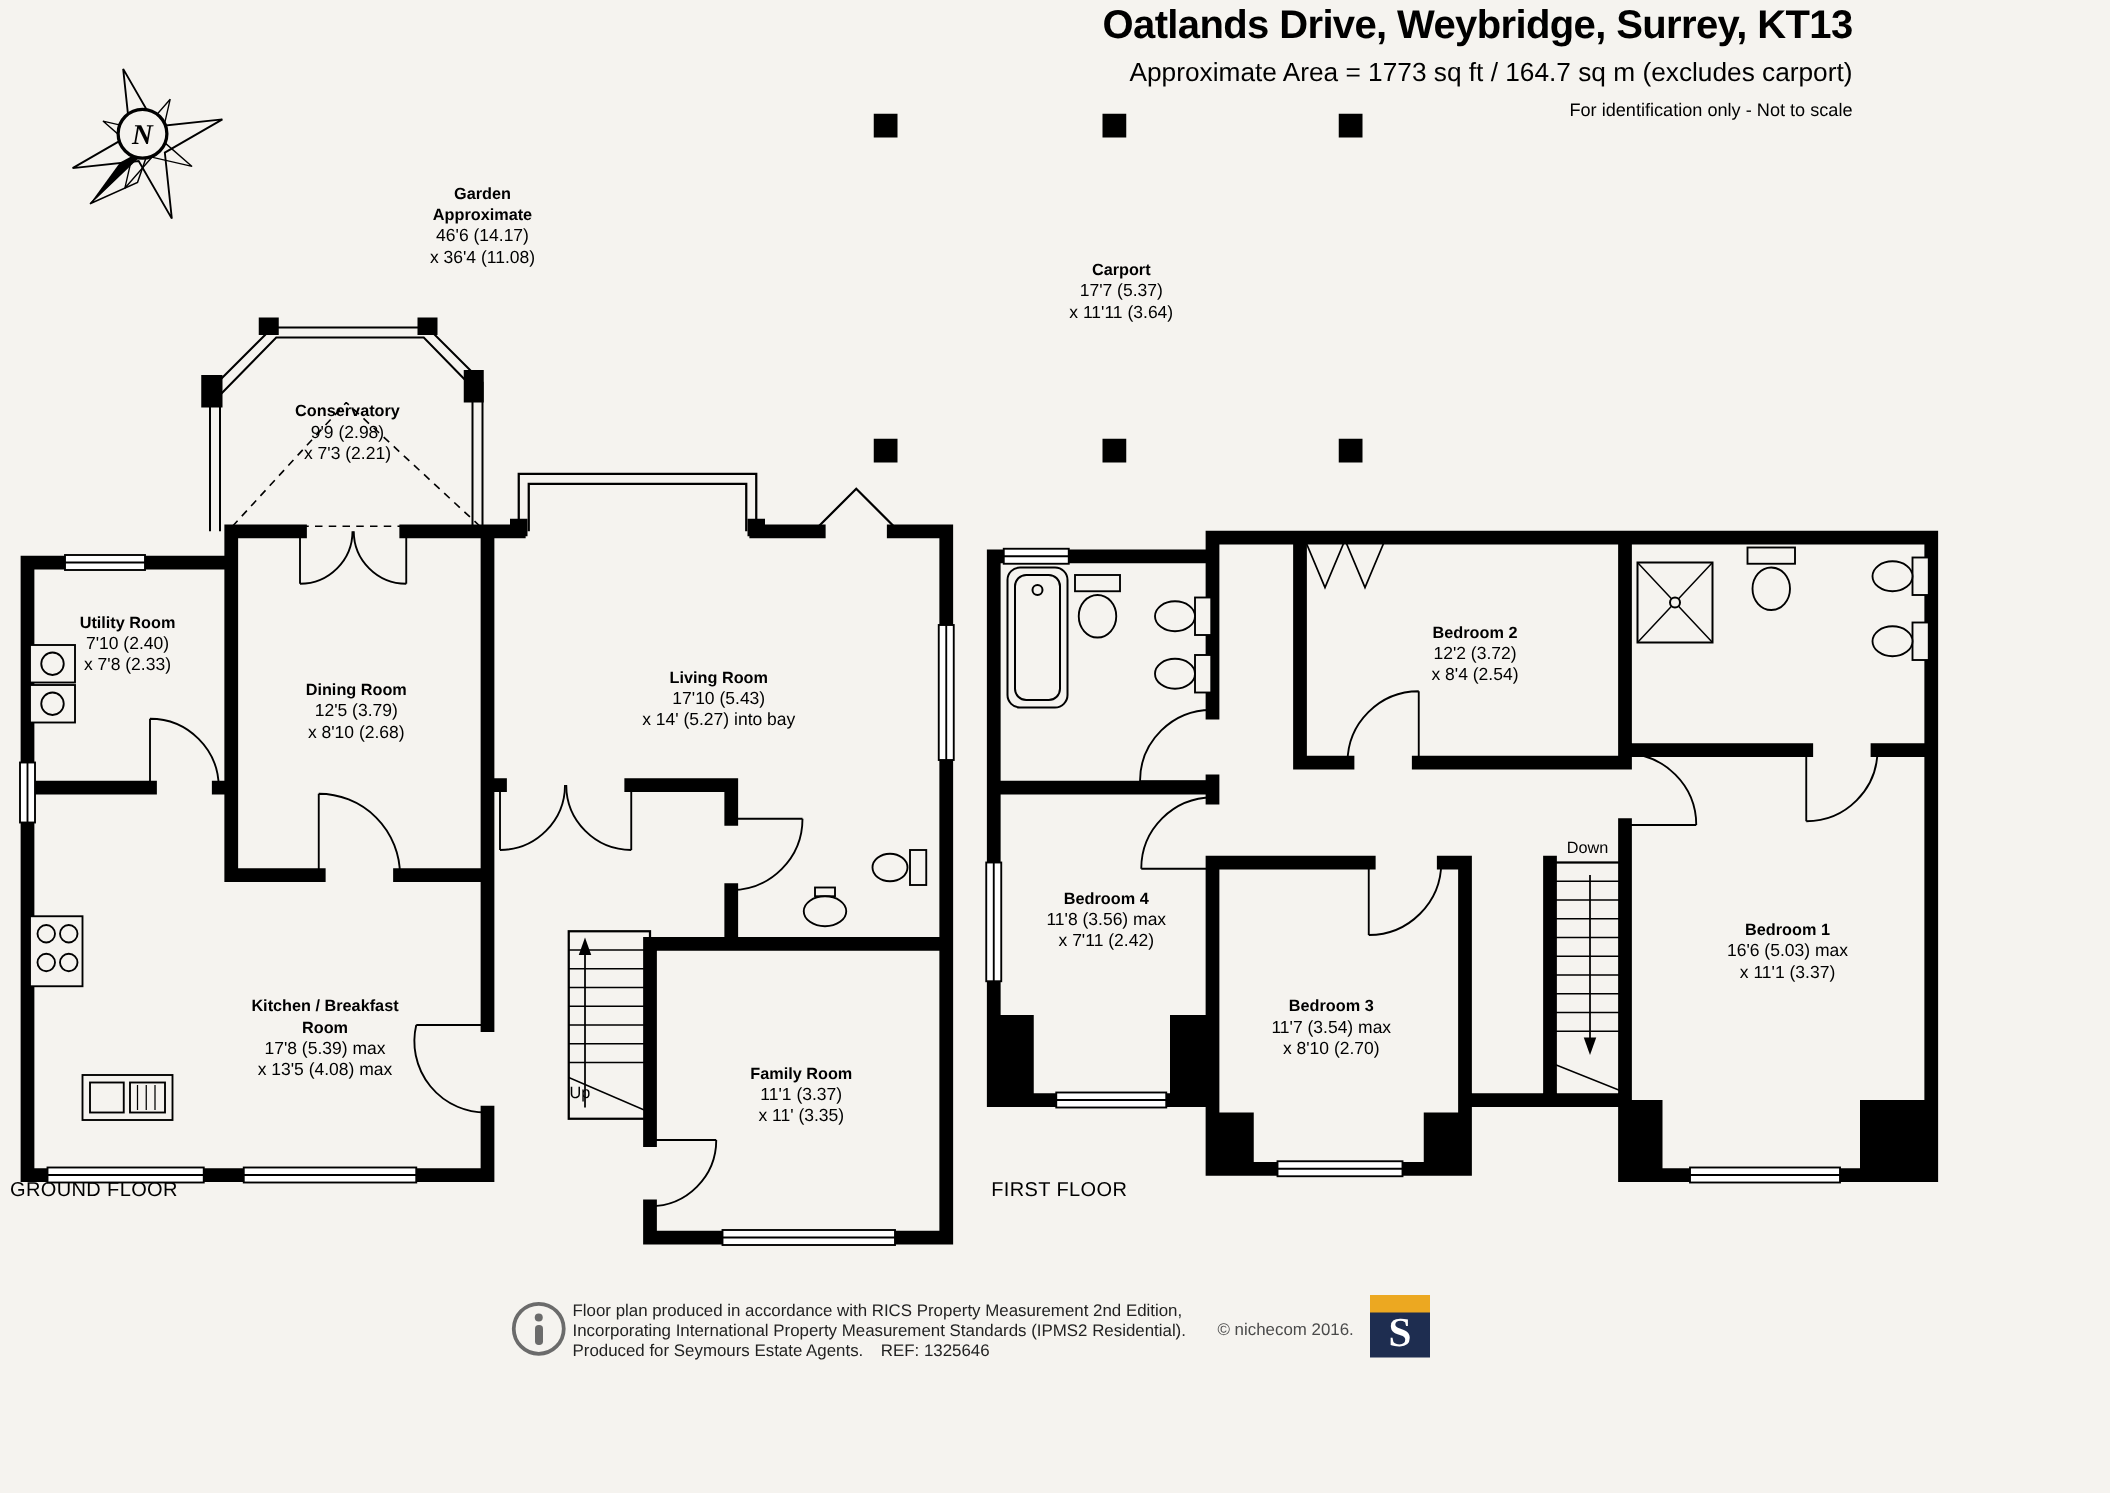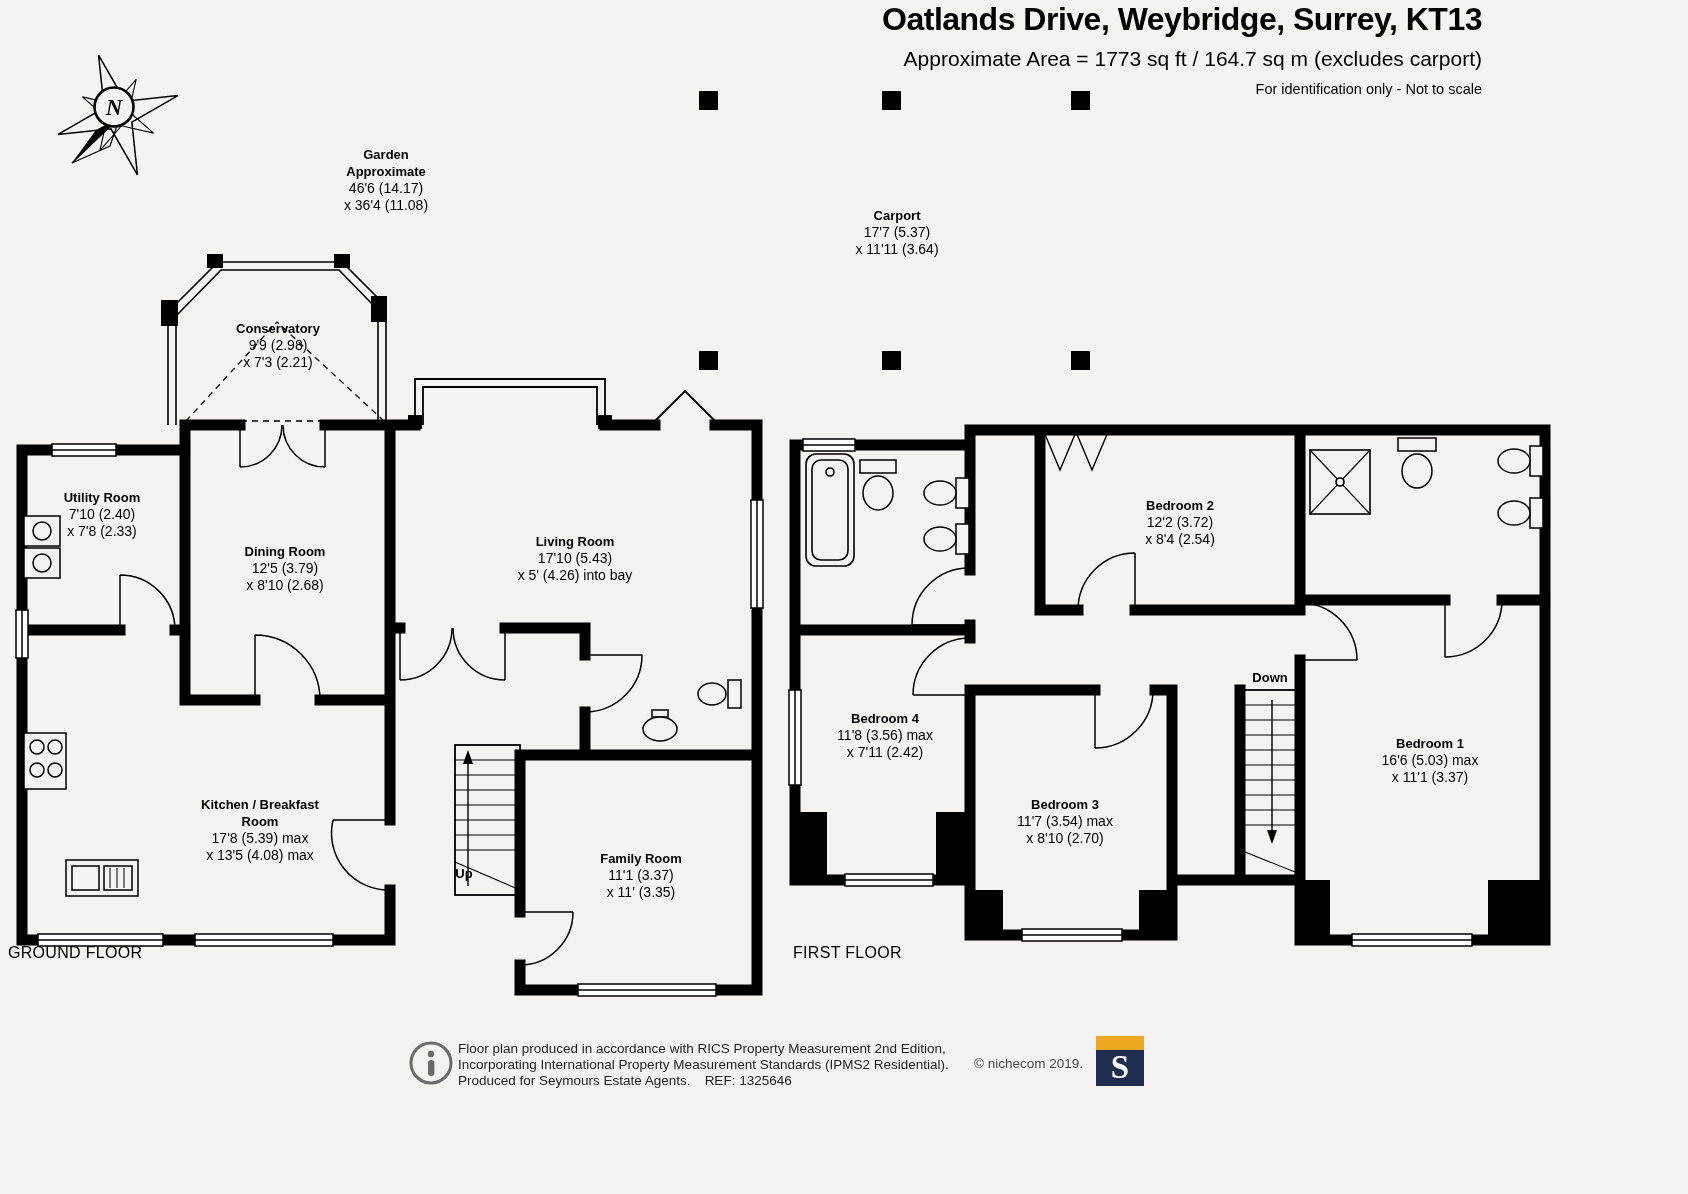--- a/index.html
+++ b/index.html
@@ -11,21 +11,21 @@
   .plan{position:absolute;left:0;top:0;width:1688px;height:1194px}
   .header{position:absolute;top:2px;right:126px;text-align:right}
   .header h1{font-size:32px;font-weight:800;letter-spacing:-.5px;line-height:34px}
   .header .area{font-size:21px;font-weight:400;margin-top:11px}
   .header .note{font-size:14.5px;font-weight:400;margin-top:10px}
   .room{position:absolute;transform:translateX(-50%);text-align:center;
         font-size:14px;line-height:17px;white-space:nowrap}
   .room .rn{font-weight:700;font-size:13px}
   .room .rn.wrap{white-space:normal;margin:0 auto}
   .floor-label{position:absolute;font-size:16px;font-weight:400;letter-spacing:.3px}
-  .stair-label{position:absolute;transform:translateX(-50%);font-size:13px;font-weight:700}
+  .stair-label{position:absolute;transform:translateX(-50%);font-size:13px;font-weight:400}
   .footer-text{position:absolute;left:458px;top:1041px;font-size:13.5px;line-height:16px;color:#222}
   .footer-text .ref{display:inline-block;margin-left:14px}
   .copyright{position:absolute;left:974px;top:1056px;font-size:13.5px;color:#4a4a4a}
   .brand-logo{position:absolute;left:1096px;top:1036px;width:48px;height:50px;background:#1e2d50}
   .brand-gold{height:14px;background:#eca821}
   .brand-letter{display:block;text-align:center;color:#fff;font-family:"Liberation Serif",serif;
                 font-weight:700;font-size:33px;line-height:35px}
   .info-icon{position:absolute;left:408px;top:1040px}
 </style>
 </head>
@@ -249,21 +249,21 @@
     <div class="rd">x 7'8 (2.33)</div>
   </div>
   <div class="room" style="left:285px;top:543px">
     <div class="rn">Dining Room</div>
     <div class="rd">12'5 (3.79)</div>
     <div class="rd">x 8'10 (2.68)</div>
   </div>
   <div class="room" style="left:575px;top:533px">
     <div class="rn">Living Room</div>
     <div class="rd">17'10 (5.43)</div>
-    <div class="rd">x 5' (4.26) into bay</div>
+    <div class="rd">x 14' (5.27) into bay</div>
   </div>
   <div class="room" style="left:260px;top:796px">
     <div class="rn wrap" style="width:132px">Kitchen / Breakfast Room</div>
     <div class="rd">17'8 (5.39) max</div>
     <div class="rd">x 13'5 (4.08) max</div>
   </div>
   <div class="room" style="left:641px;top:850px">
     <div class="rn">Family Room</div>
     <div class="rd">11'1 (3.37)</div>
     <div class="rd">x 11' (3.35)</div>
@@ -299,20 +299,20 @@
     <circle cx="23" cy="14" r="3.2" fill="#6b6b6b"></circle>
     <rect x="20" y="20" width="6.4" height="16" rx="3" fill="#6b6b6b"></rect>
   </svg>
 
   <div class="footer-text">
     <div>Floor plan produced in accordance with RICS Property Measurement 2nd Edition,</div>
     <div>Incorporating International Property Measurement Standards (IPMS2 Residential).</div>
     <div><span>Produced for Seymours Estate Agents.</span><span class="ref">REF: 1325646</span></div>
   </div>
 
-  <div class="copyright">© nichecom 2019.</div>
+  <div class="copyright">© nichecom 2016.</div>
 
   <div class="brand-logo">
     <div class="brand-gold"></div>
     <span class="brand-letter">S</span>
   </div>
 
 </div>
 
 </body></html>

